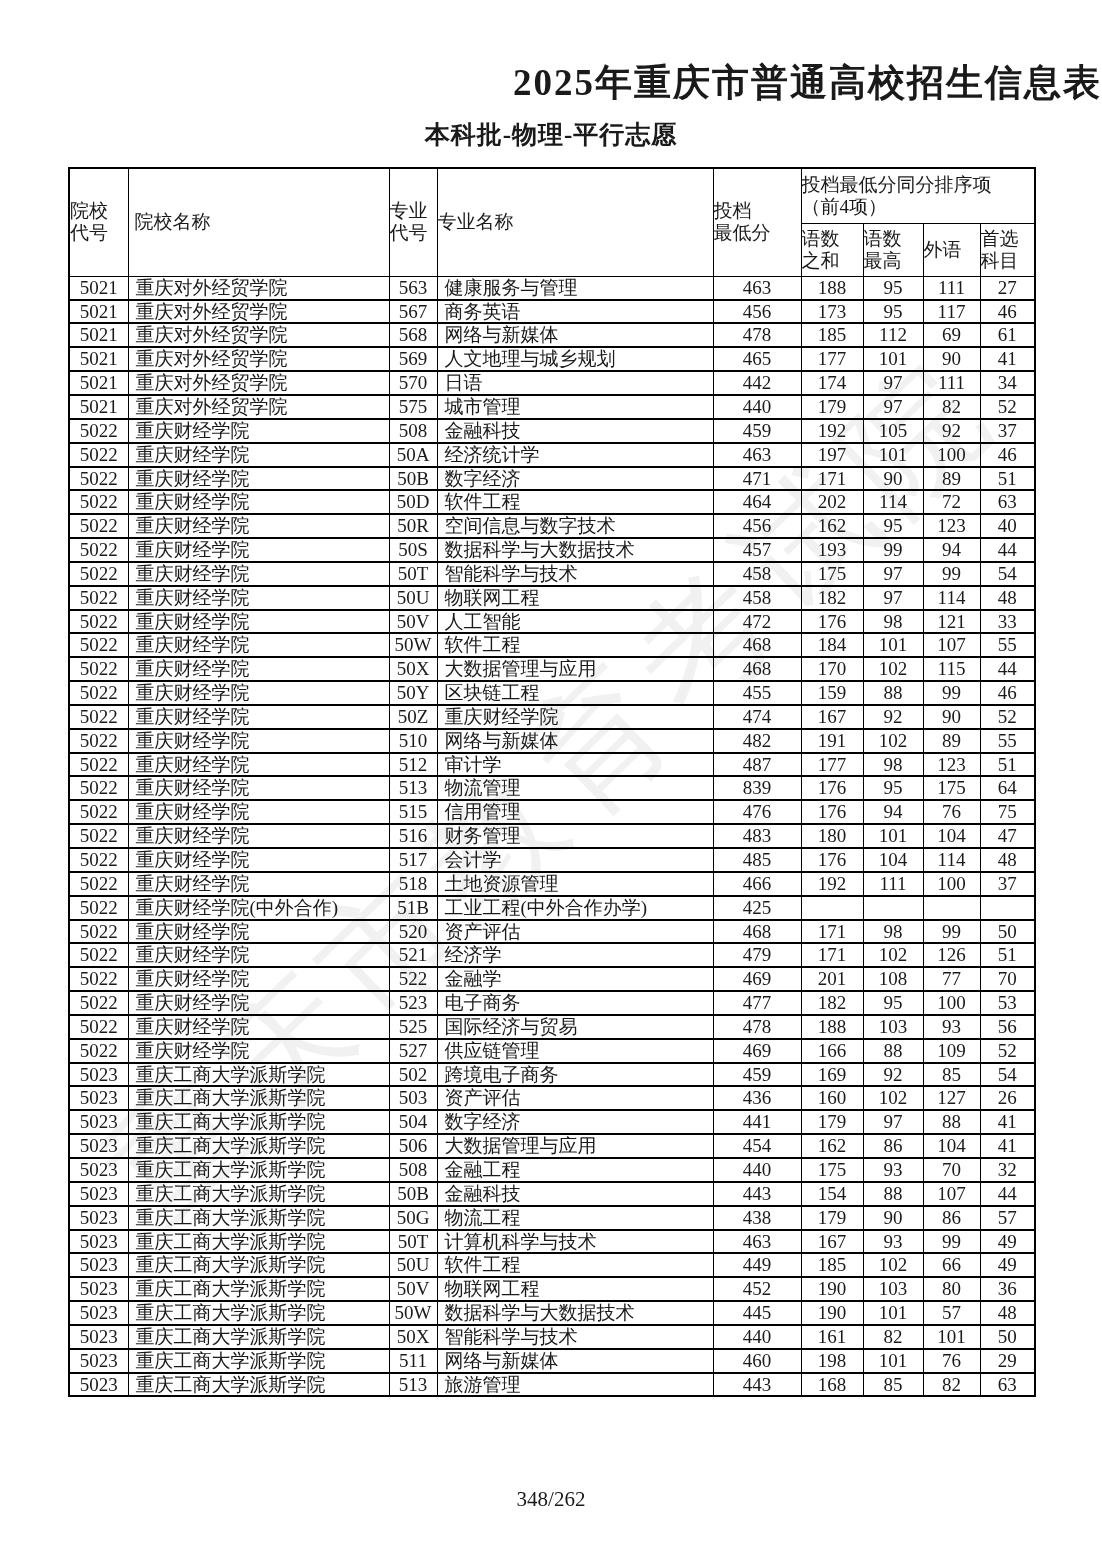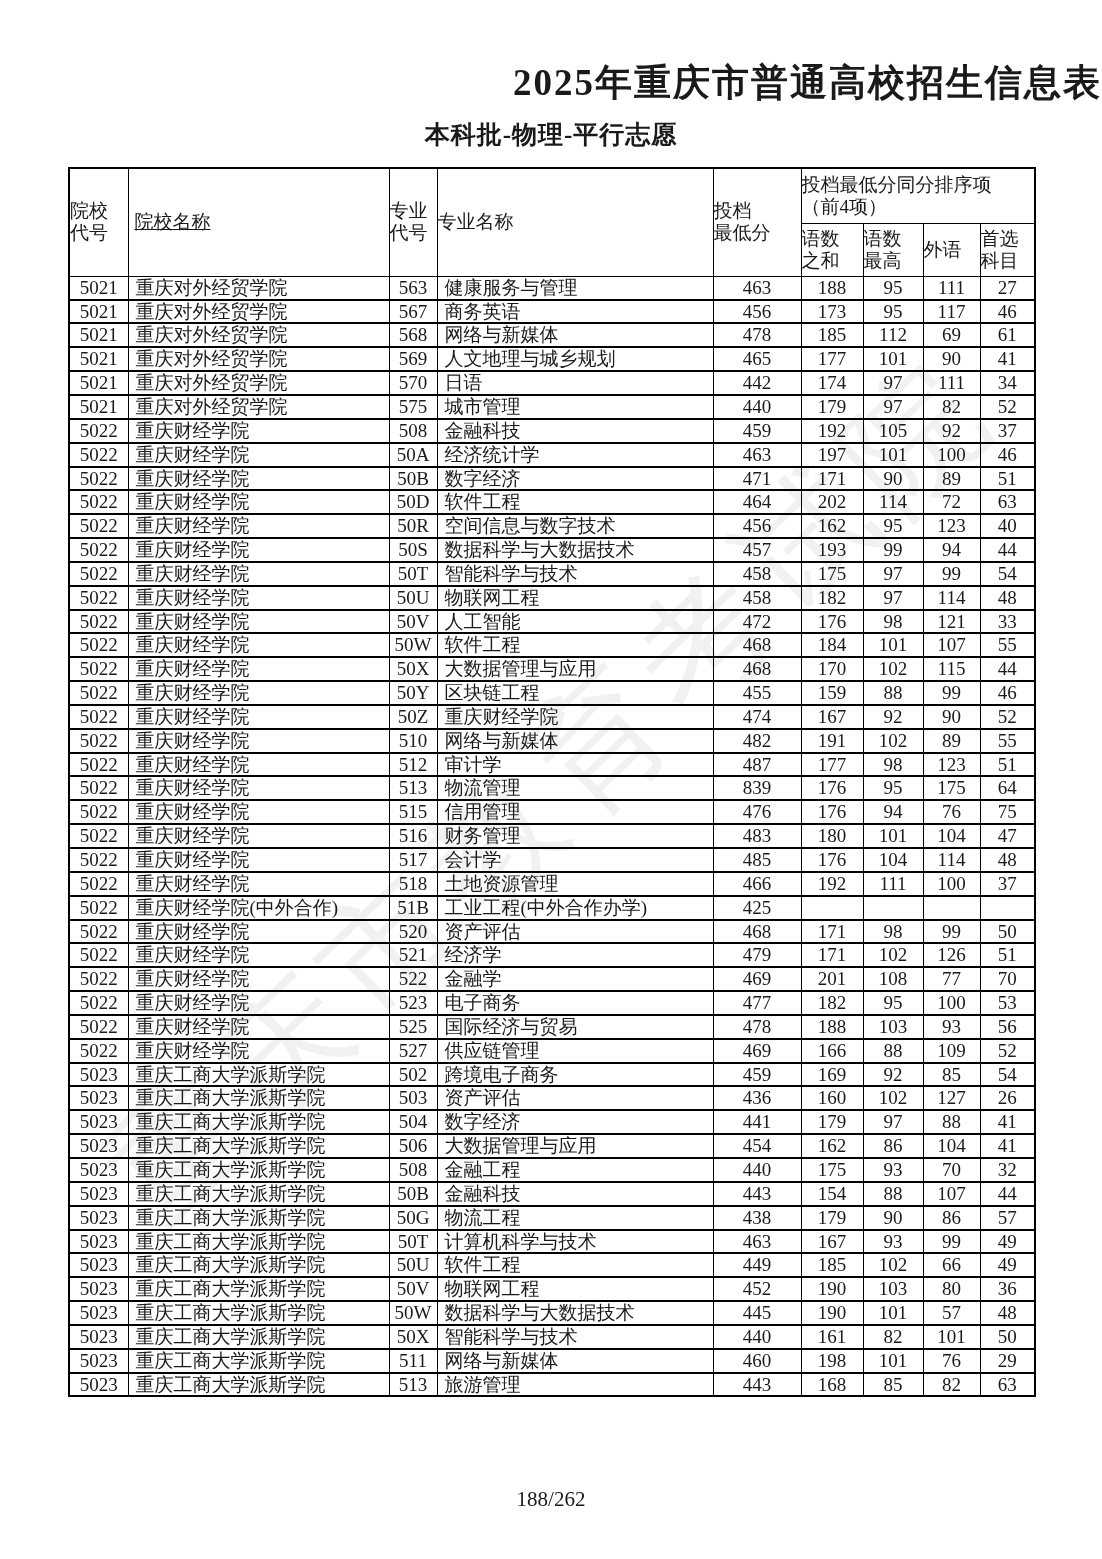--- a/index.html
+++ b/index.html
@@ -62,21 +62,21 @@
     border: 1px solid #000;
     font-weight: normal;
     font-size: 19px;
     line-height: 1.15;
     overflow: hidden;
     white-space: nowrap;
   }
   .score-table thead th { text-align: left; vertical-align: middle; }
   .score-table thead tr.h1 th { height: 55px; }
   .score-table thead tr.h2 th { height: 53px; }
-  .score-table th.al { text-align: left; padding-left: 6px; text-decoration: underline; }
+  .score-table th.al { text-align: left; padding-left: 6px; }
   .score-table tbody td {
     height: 23.6px;
     border-bottom-width: 2px;
     vertical-align: middle;
   }
   .score-table tbody td.c0,
   .score-table tbody td.c2,
   .score-table tbody td.c4,
   .score-table tbody td.c5,
   .score-table tbody td.c6,
@@ -668,15 +668,15 @@
           <td class="c3">旅游管理</td>
           <td class="c4">443</td>
           <td class="c5">168</td>
           <td class="c6">85</td>
           <td class="c7">82</td>
           <td class="c8">63</td>
         </tr>
       </tbody>
   </table>
 
-  <div class="page-number">188/262</div>
+  <div class="page-number">348/262</div>
 
 </div>
 
 </body></html>

